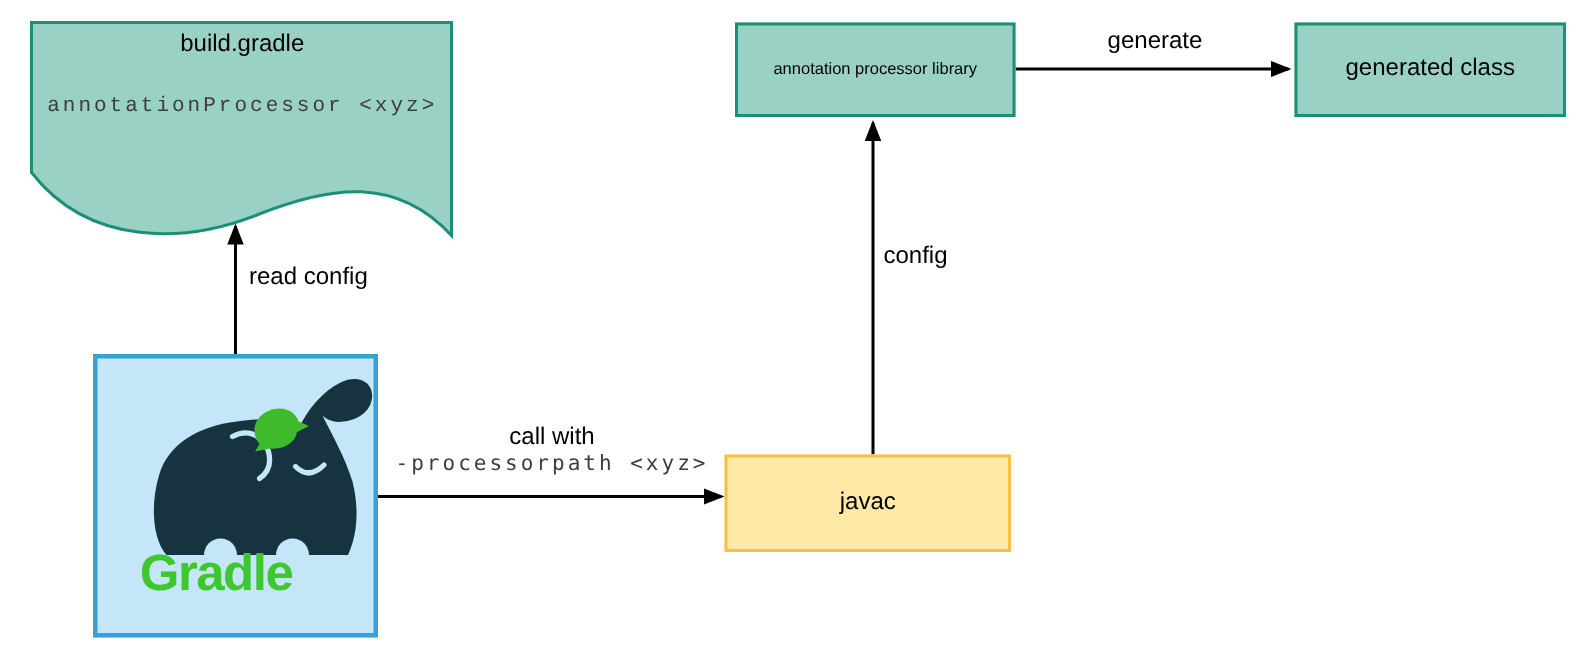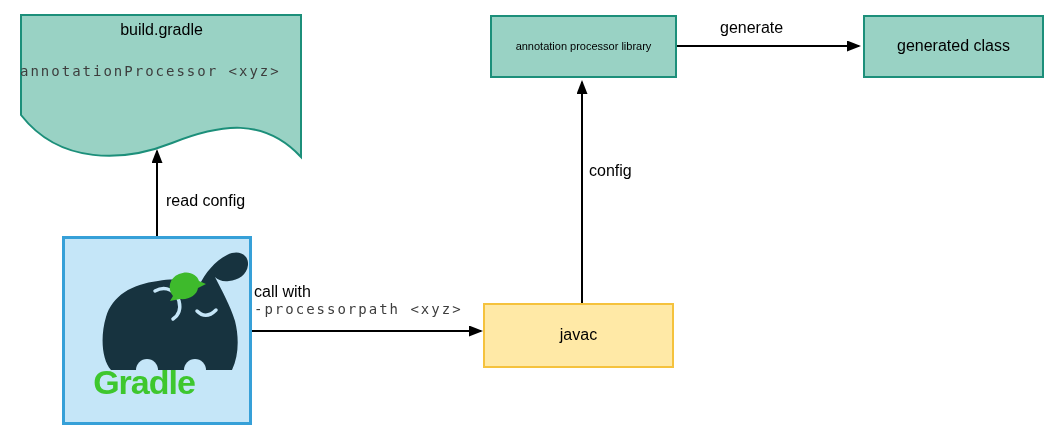--- a/index.html
+++ b/index.html
@@ -23,21 +23,21 @@
   .node.yellow{background:var(--yellow-fill);border:2px solid var(--yellow-border);}
   .gradle-box{
     box-sizing:border-box;background:var(--blue-fill);border:3px solid var(--blue-border);
   }
   .doc-title{font-size:16px;text-align:center;}
   .mono{
     font-family:"DejaVu Sans Mono","Liberation Mono",monospace;
     font-size:14px;letter-spacing:2px;color:var(--code-text);white-space:nowrap;
   }
   .edge-label{font-size:16px;white-space:nowrap;}
-  .center{}
+  .center{text-align:center;}
   .gradle-word{
     font-size:34px;font-weight:bold;letter-spacing:-1px;
     color:var(--gradle-green);text-align:center;
   }
   svg{display:block;}
 </style>
 </head>
 <body>
 
 <div class="canvas">
@@ -51,23 +51,23 @@
     <line x1="157" y1="236" x2="157" y2="151" style="stroke:var(--arrow-color);" stroke-width="2" marker-end="url(#arrow)"></line>
     <line x1="252" y1="331" x2="481" y2="331" style="stroke:var(--arrow-color);" stroke-width="2" marker-end="url(#arrow)"></line>
     <line x1="582" y1="303" x2="582" y2="82" style="stroke:var(--arrow-color);" stroke-width="2" marker-end="url(#arrow)"></line>
     <line x1="677" y1="46" x2="859" y2="46" style="stroke:var(--arrow-color);" stroke-width="2" marker-end="url(#arrow)"></line>
   </svg>
 
   <svg class="abs" style="left:20px;top:14px;" width="283" height="155">
     <path d="M1,1 L281,1 L281,143 C244,103 200,110 152,129 C104,148 40,151 1,101 Z" style="fill:var(--teal-fill);stroke:var(--teal-border);" stroke-width="2"></path>
   </svg>
   <div class="abs doc-title" style="left:20px;top:21px;width:283px;">build.gradle</div>
-  <div class="abs mono center" style="left:20px;top:63px;width:283px;">annotationProcessor &lt;xyz&gt;</div>
+  <div class="abs mono center" style="left:20px;top:63px;width:283px;font-family:Liberation Mono, monospace;">annotationProcessor &lt;xyz&gt;</div>
 
-  <div class="abs edge-label" style="left:166px;top:192px;">read config</div>
+  <div class="abs edge-label" style="left:166px;top:176px;">read config</div>
 
   <div class="abs gradle-box" style="left:62px;top:236px;width:190px;height:189px;">
     <svg width="184" height="183" viewBox="0 0 184 183">
 
       <path d="M46,131 C37,121 35,98 41,78 C47,57 67,45 93,42 C111,39 125,41 134,47
                C140,34 150,22 162,16 C174,10 184,16 183,26 C182,36 173,41 164,42
                C158,43 153,41 150,38 C157,52 165,66 170,82 C174,98 174,116 167,131 Z" style="fill:var(--elephant-navy);"></path>
 
       <circle cx="82" cy="131" r="11" style="fill:var(--blue-fill);"></circle>
       <circle cx="130" cy="131" r="11" style="fill:var(--blue-fill);"></circle>

